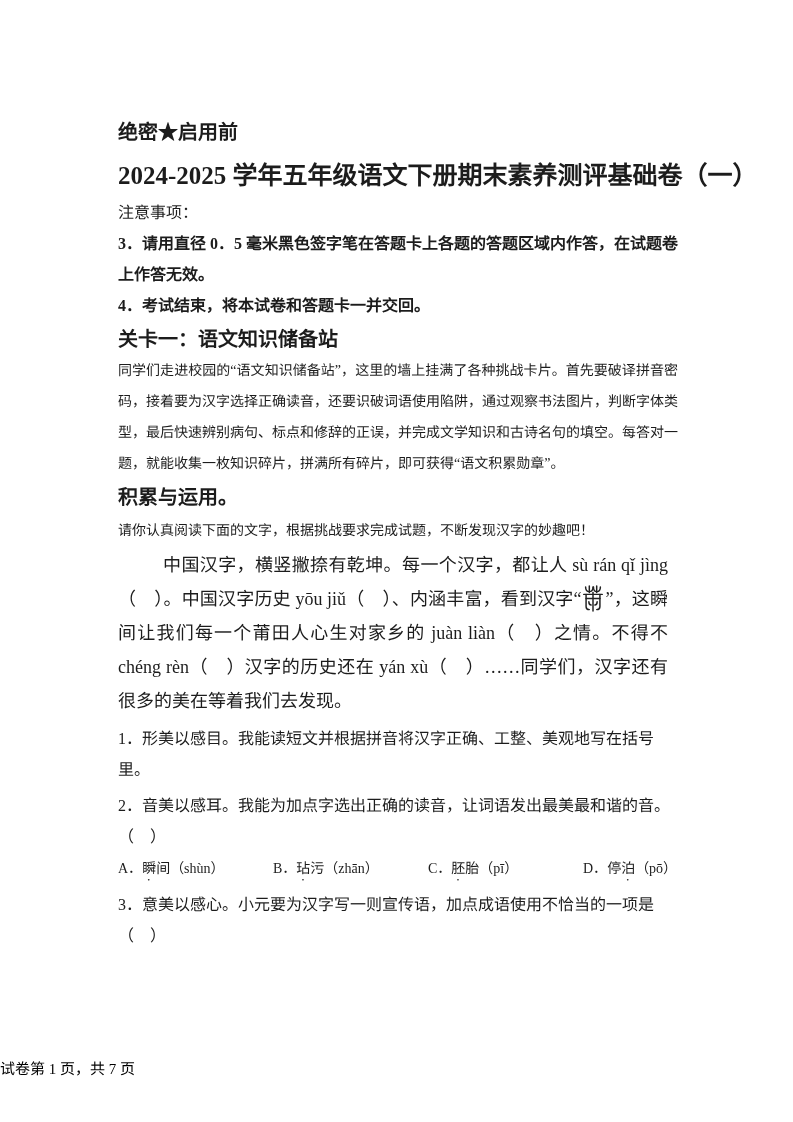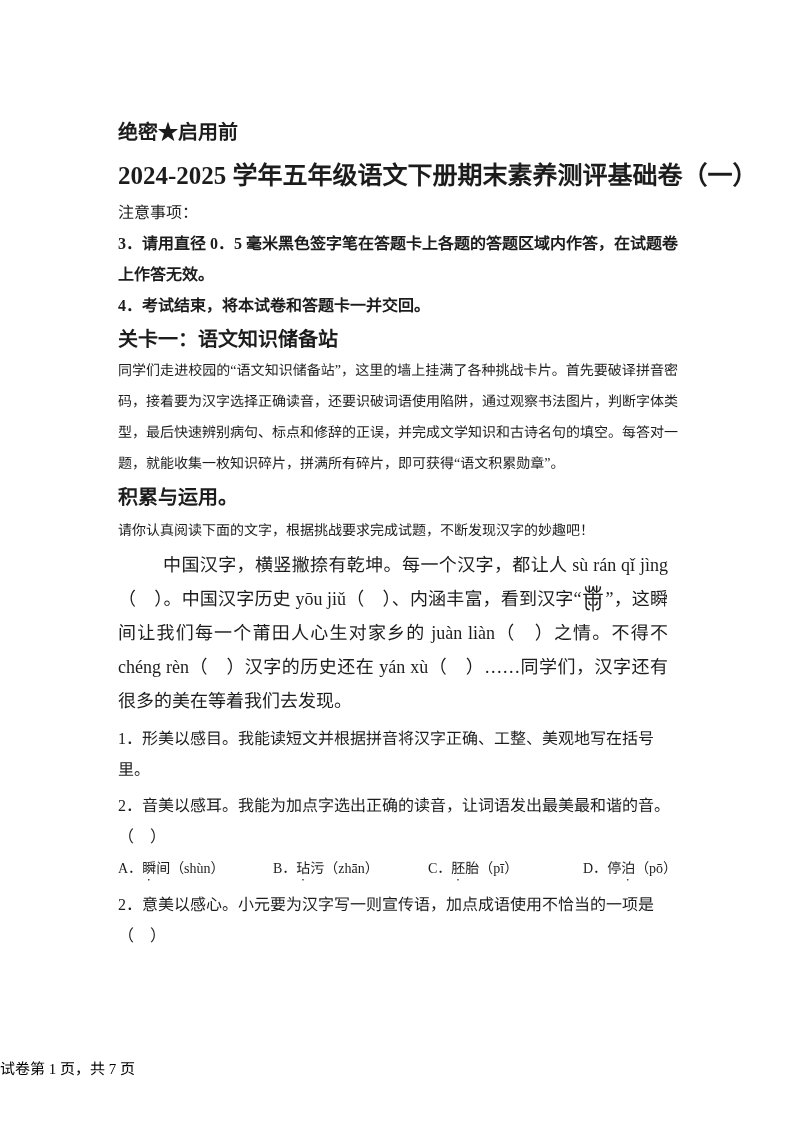--- a/index.html
+++ b/index.html
@@ -143,20 +143,20 @@
     <p class="question q-gap">1．形美以感目。我能读短文并根据拼音将汉字正确、工整、美观地写在括号里。</p>
     <p class="question q-gap">2．音美以感耳。我能为加点字选出正确的读音，让词语发出最美最和谐的音。（　）</p>
 
     <div class="options">
       <span class="option"><span>A．</span><span></span><span class="em-dot">瞬</span><span>间</span><span>（shùn）</span></span>
       <span class="option"><span>B．</span><span></span><span class="em-dot">玷</span><span>污</span><span>（zhān）</span></span>
       <span class="option"><span>C．</span><span></span><span class="em-dot">胚</span><span>胎</span><span>（pī）</span></span>
       <span class="option"><span>D．</span><span>停</span><span class="em-dot">泊</span><span></span><span>（pō）</span></span>
     </div>
 
-    <p class="question q-gap">2．意美以感心。小元要为汉字写一则宣传语，加点成语使用不恰当的一项是（　）</p>
+    <p class="question q-gap">3．意美以感心。小元要为汉字写一则宣传语，加点成语使用不恰当的一项是（　）</p>
 
   </div>
 
   <div class="footer">
     <span>试卷第 1 页，共 7 页</span>
   </div>
 </div>
 
 </body></html>

